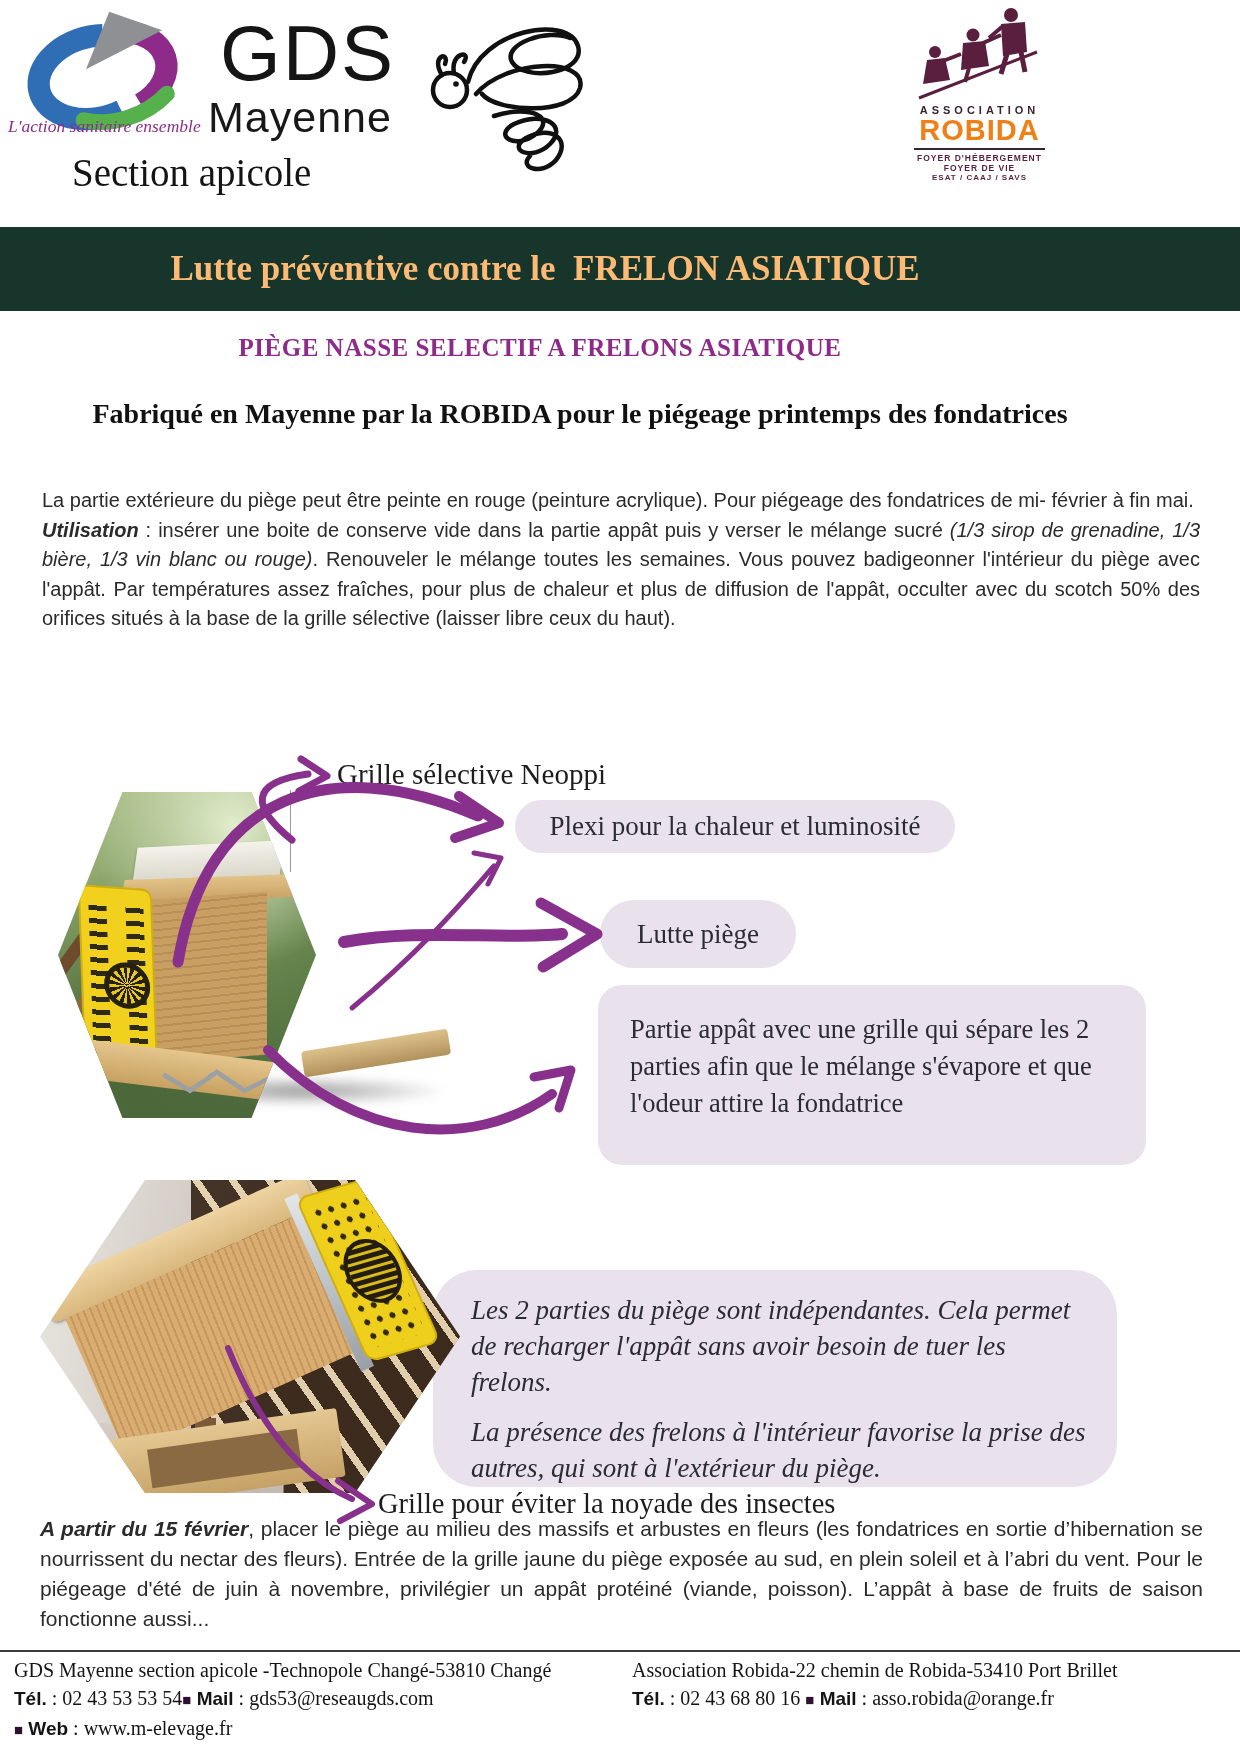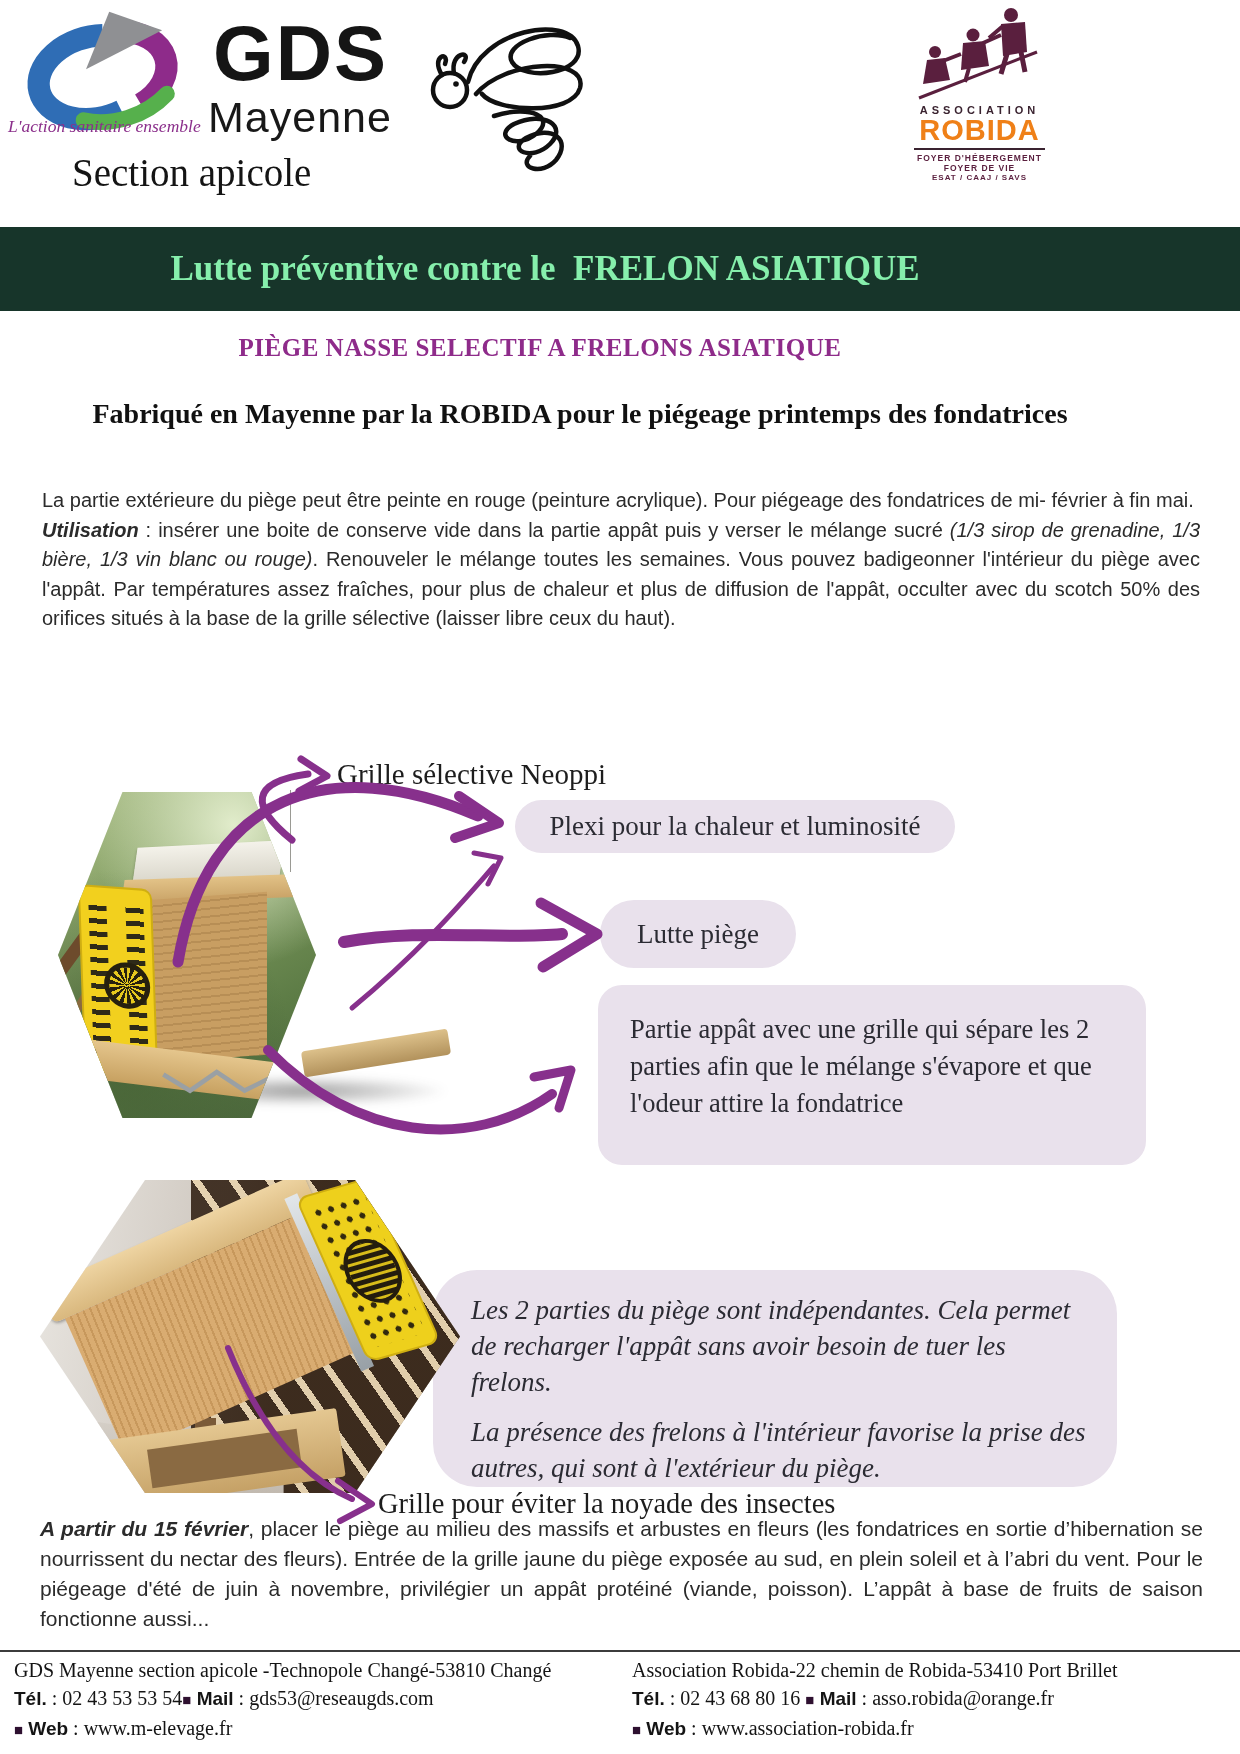--- a/index.html
+++ b/index.html
@@ -4,41 +4,41 @@
 <style>
   html,body{margin:0;padding:0;background:#777;}
   .page{position:relative;width:1240px;height:1754px;background:#ffffff;margin:0 auto;
         font-family:"Liberation Serif", serif;overflow:hidden;}
   .abs{position:absolute;}
 
   
   .gds-logo{left:12px;top:8px;width:200px;height:130px;}
   .gds-tagline{left:8px;top:116px;width:220px;font-family:"Liberation Serif",serif;
                font-style:italic;font-size:17.5px;color:#8b2f8b;}
-  .gds-word{left:213px;top:14px;font-family:"Liberation Sans",sans-serif;font-weight:bold;
+  .gds-word{left:220px;top:14px;font-family:"Liberation Sans",sans-serif;font-weight:normal;
             font-size:78px;color:#151515;letter-spacing:2px;line-height:1;}
   .gds-sub{left:208px;top:96px;font-family:"Liberation Sans",sans-serif;font-size:43px;
            color:#181818;letter-spacing:1px;line-height:1;}
   .section-title{left:72px;top:150px;font-size:39px;color:#141414;}
   .bee{left:420px;top:12px;width:195px;height:190px;}
 
   .robida{left:912px;top:6px;width:135px;text-align:center;}
   .robida-figures{width:126px;height:96px;margin:0 auto;display:block;}
   .robida-assoc{font-family:"Liberation Sans",sans-serif;font-weight:bold;font-size:11px;
                 letter-spacing:4px;color:#3a2330;margin-top:2px;}
   .robida-name{font-family:"Liberation Sans",sans-serif;font-weight:bold;font-size:29px;
                letter-spacing:1px;color:#ef8018;line-height:1.0;}
   .robida-rule{height:2px;background:#3a2330;margin:3px 2px;}
   .robida-l1,.robida-l2{font-family:"Liberation Sans",sans-serif;font-weight:bold;font-size:8.5px;
                color:#5a1f3e;letter-spacing:1px;}
   .robida-l3{font-family:"Liberation Sans",sans-serif;font-weight:bold;font-size:8px;
                color:#5a1f3e;letter-spacing:1px;}
 
   
-  .banner{left:0;top:227px;width:1240px;height:84px;background:#17352a;color:#86efac;
+  .banner{left:0;top:227px;width:1240px;height:84px;background:#17352a;color:#fdba74;
           display:flex;align-items:center;justify-content:center;text-align:right;}
   .banner-text{font-size:35px;font-weight:bold;white-space:pre-wrap;padding-right:150px;}
   .h-purple{left:0;top:334px;width:1240px;text-align:center;padding-right:160px;box-sizing:border-box;
             font-size:25px;font-weight:bold;color:#8e2b8a;letter-spacing:.5px;}
   .h-main{left:0;top:398px;width:1240px;text-align:center;padding-right:80px;box-sizing:border-box;
           font-size:28px;font-weight:bold;color:#111;}
 
   
   .intro{left:42px;top:486px;width:1158px;font-family:"Liberation Sans",sans-serif;
          font-size:20px;line-height:29.5px;color:#2b2b2b;text-align:justify;}
@@ -296,16 +296,15 @@
 
   <div class="abs footer-col footer-left">
     <div>GDS Mayenne section apicole -Technopole Changé-53810 Changé</div>
     <div><span class="flabel">Tél.</span><span> : 02 43 53 53 54</span><span class="fsq">■</span><span class="flabel"> Mail</span><span> : gds53@reseaugds.com</span></div>
     <div><span class="fsq">■</span><span class="flabel"> Web</span><span> : www.m-elevage.fr</span></div>
   </div>
 
   <div class="abs footer-col footer-right">
     <div>Association Robida-22 chemin de Robida-53410 Port Brillet</div>
     <div><span class="flabel">Tél.</span><span> : 02 43 68 80 16 </span><span class="fsq">■</span><span class="flabel"> Mail</span><span> : asso.robida@orange.fr</span></div>
-    <div><span class="fsq">■</span><span class="flabel"> Web</span><span> : www.association-robida.fr</span></div>
   </div>
 
 </div>
 
 </body></html>

